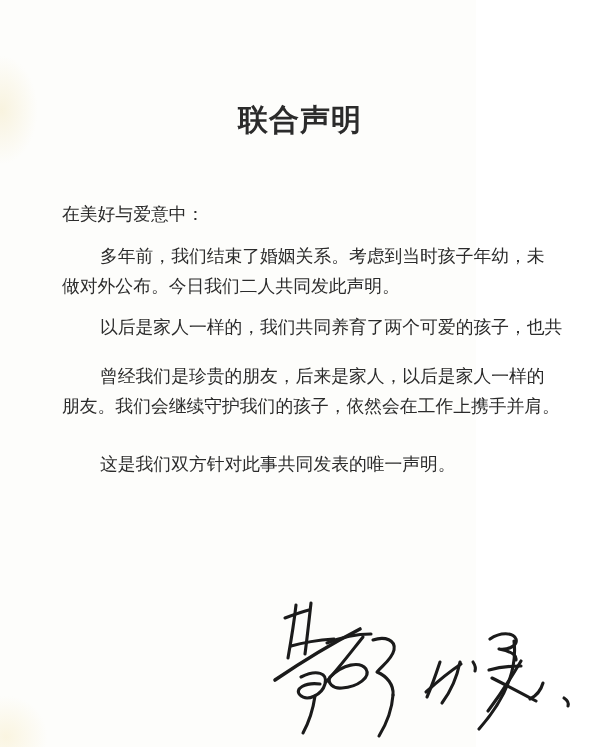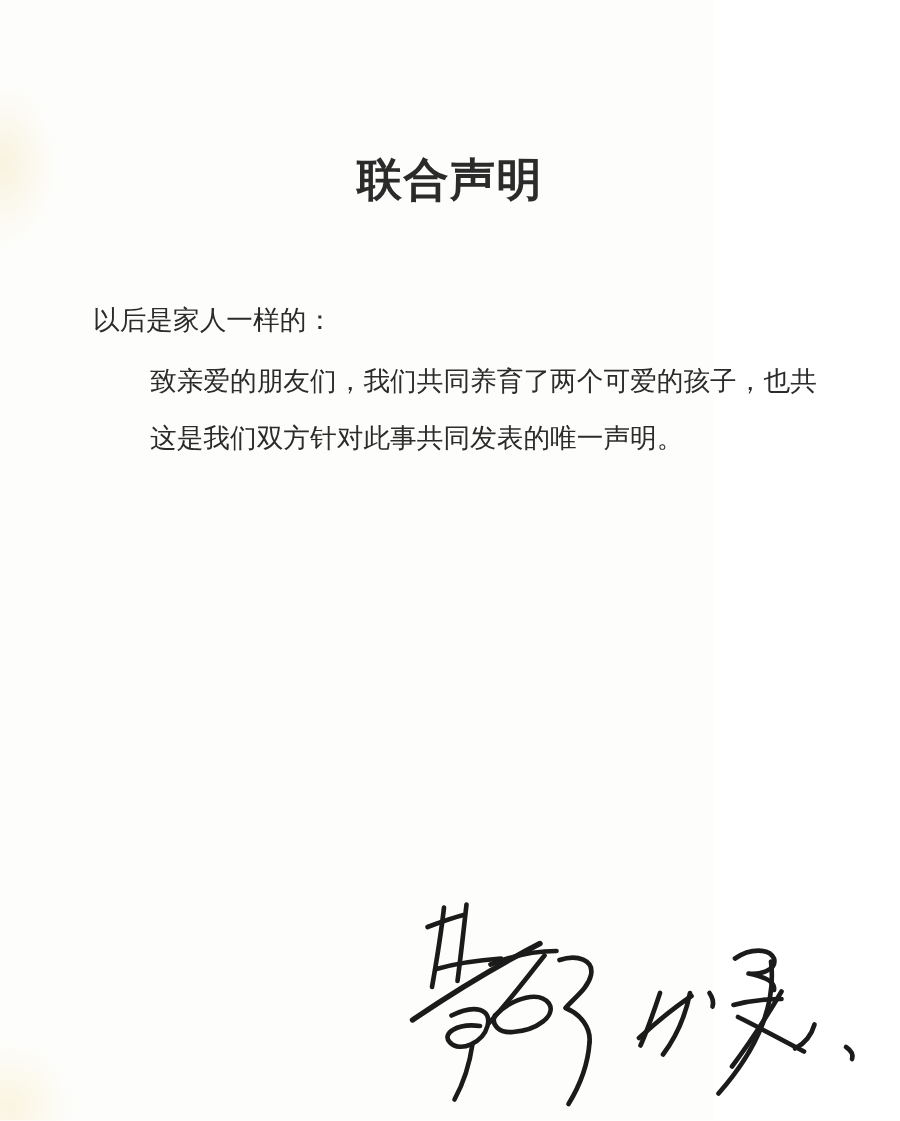--- a/index.html
+++ b/index.html
@@ -44,21 +44,21 @@
   }
   .line {
     line-height: 30px;
     height: 30px;
     white-space: nowrap;
   }
   .para .first-line { text-indent: 38px; }
   .para-0 { margin-top: 12px; }
   .para-1 { margin-top: 11px; }
   .para-2 { margin-top: 19px; }
-  .para-3 { margin-top: 8px; }
+  .para-3 { margin-top: 28px; }
   .para-4 { margin-top: 11px; }
   .signature {
     position: absolute;
     left: 263px; top: 594px;
     width: 330px; height: 150px;
   }
   .signature path {
     fill: none;
     stroke: var(--sig-ink, #1b1b1b);
     stroke-width: 3.1;
@@ -71,23 +71,31 @@
 <body>
 
 <div class="page">
 
   <div class="smudge smudge-top"></div>
   <div class="smudge smudge-bottom"></div>
 
   <h1 class="title">联合声明</h1>
 
   <div class="doc-body" id="docBody">
-    <div class="line salutation">以后是家人一样的：</div>
+    <div class="line salutation">在美好与爱意中：</div>
+  <div class="para para-0">
+        <div class="line first-line">多年前，我们结束了婚姻关系。考虑到当时孩子年幼，未</div>
+        <div class="line">做对外公布。今日我们二人共同发此声明。</div>
+      </div>
       <div class="para para-1">
-        <div class="line first-line">致亲爱的朋友们，我们共同养育了两个可爱的孩子，也共</div>
+        <div class="line first-line">以后是家人一样的，我们共同养育了两个可爱的孩子，也共</div>
+      </div>
+      <div class="para para-2">
+        <div class="line first-line">曾经我们是珍贵的朋友，后来是家人，以后是家人一样的</div>
+        <div class="line">朋友。我们会继续守护我们的孩子，依然会在工作上携手并肩。</div>
       </div>
       <div class="para para-3">
         <div class="line first-line">这是我们双方针对此事共同发表的唯一声明。</div>
       </div>
     </div>
 
   <svg class="signature" viewBox="0 0 330 150" aria-label="曹郁 姚晨">
     <g>
       <path d="M 22 24 C 30 21 38 18 46 16"></path>
       <path d="M 33 11 C 31 29 28 47 25 64"></path>

